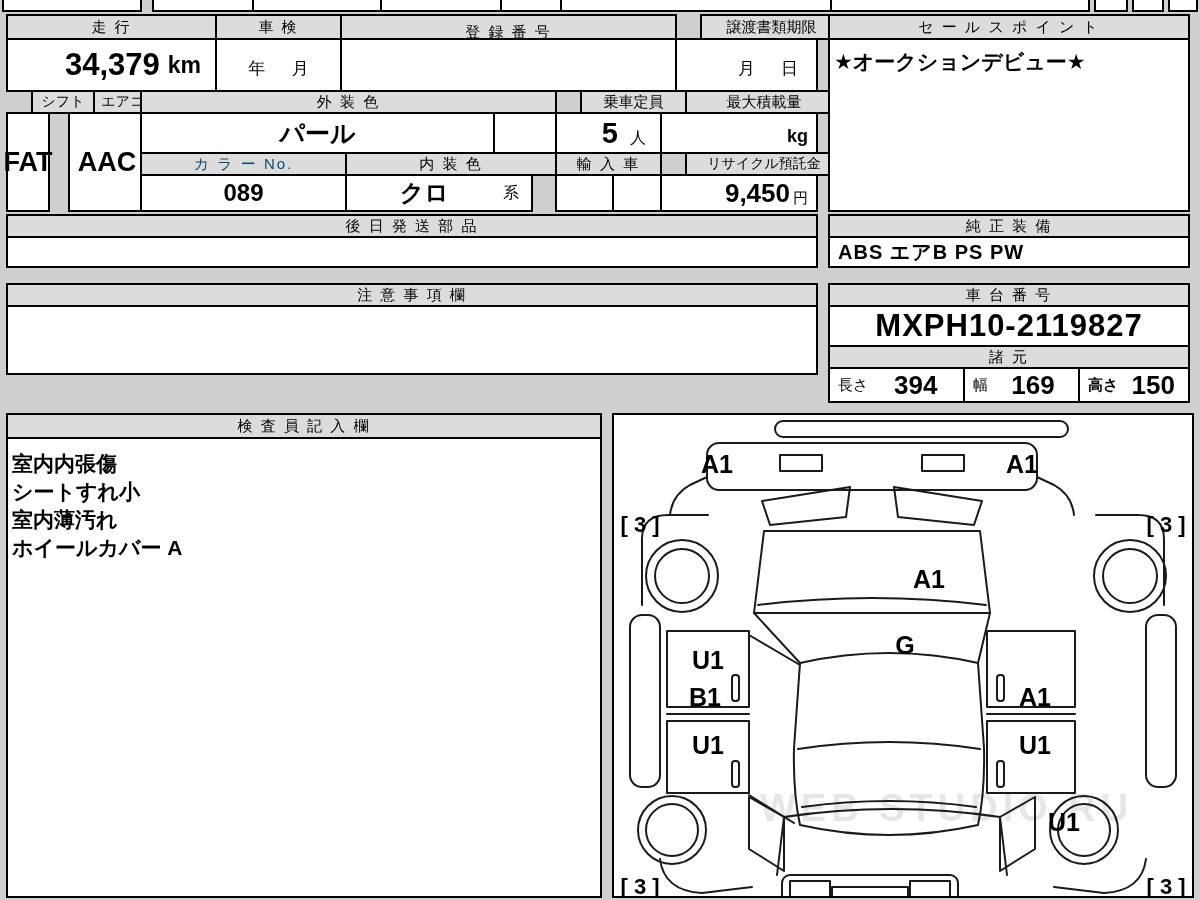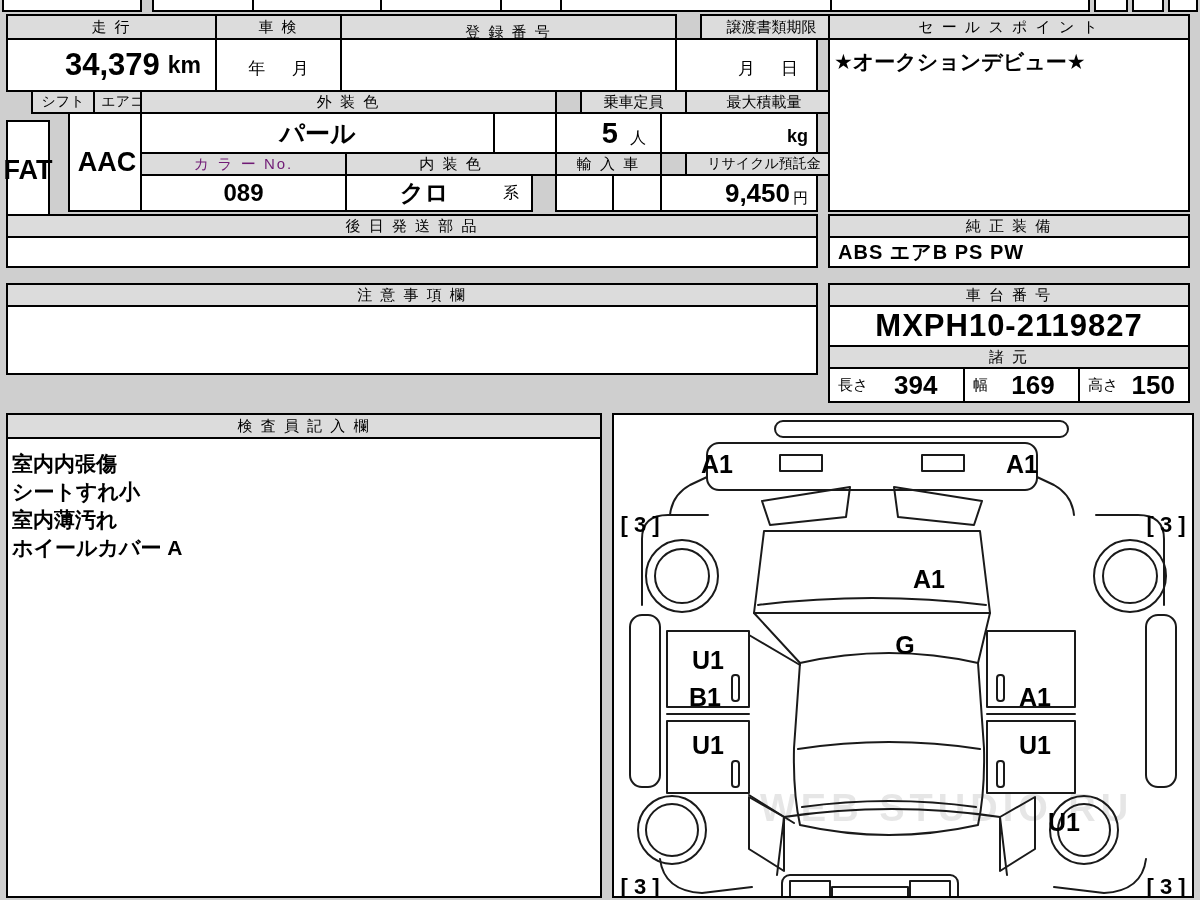--- a/index.html
+++ b/index.html
@@ -55,33 +55,33 @@
   <span>月</span>
   <span>日</span>
 </div>
 
 <div class="c h tight" style="left:6px;top:90px;width:64px;height:24px;font-size:14px;">シフト</div>
 <div class="c h tight" style="left:68px;top:90px;width:74px;height:24px;font-size:14px;">エアコン</div>
 <div class="c h" style="left:140px;top:90px;width:417px;height:24px;">外 装 色</div>
 <div class="c h tight" style="left:555px;top:90px;width:107px;height:24px;">乗車定員</div>
 <div class="c h tight" style="left:660px;top:90px;width:158px;height:24px;">最大積載量</div>
 
-<div class="c vcell big" style="left:6px;top:112px;width:44px;height:100px;justify-content:center;font-size:27px;margin-top:8px;">FAT</div>
+<div class="c vcell big" style="left:6px;top:112px;width:44px;height:100px;justify-content:center;font-size:27px;">FAT</div>
 <div class="c vcell big" style="left:68px;top:112px;width:78px;height:100px;justify-content:center;font-size:27px;">AAC</div>
 <div class="c vcell big" style="left:140px;top:112px;width:355px;height:42px;justify-content:center;font-size:25px;">パール</div>
 <div class="c" style="left:493px;top:112px;width:64px;height:42px;"></div>
 <div class="c vcell" style="left:555px;top:112px;width:107px;height:42px;justify-content:flex-end;padding-right:14px;">
   <span class="big" style="font-size:29px;">5</span>
   <span style="font-size:16px;margin-left:12px;margin-top:10px;">人</span>
 </div>
 <div class="c vcell" style="left:660px;top:112px;width:158px;height:42px;justify-content:flex-end;align-items:flex-end;padding:0 8px 5px 0;">
   <span class="big" style="font-size:18px;">kg</span>
 </div>
 
-<div class="c h" style="left:140px;top:152px;width:207px;height:24px;color:#701a75;">カ ラ ー No.</div>
+<div class="c h" style="left:140px;top:152px;width:207px;height:24px;color:#0c4a6e;">カ ラ ー No.</div>
 <div class="c h" style="left:345px;top:152px;width:212px;height:24px;">内 装 色</div>
 <div class="c h" style="left:555px;top:152px;width:107px;height:24px;">輸 入 車</div>
 <div class="c h tight" style="left:660px;top:152px;width:158px;height:24px;font-size:14px;">リサイクル預託金</div>
 
 <div class="c vcell big" style="left:140px;top:174px;width:207px;height:38px;justify-content:center;font-size:24px;">089</div>
 <div class="c" style="left:345px;top:174px;width:188px;height:38px;">
   <span class="big" style="position:absolute;left:42%;top:50%;transform:translate(-50%,-50%);font-size:24px;">クロ</span>
   <span style="position:absolute;right:12px;bottom:6px;font-size:16px;">系</span>
 </div>
 <div class="c" style="left:555px;top:174px;width:59px;height:38px;"></div>
@@ -110,21 +110,21 @@
 <div class="c h" style="left:828px;top:345px;width:362px;height:24px;">諸 元</div>
 <div class="c vcell" style="left:828px;top:367px;width:137px;height:36px;">
   <span style="font-size:15px;margin-left:8px;">長さ</span>
   <span class="big" style="font-size:26px;flex:1;text-align:center;">394</span>
 </div>
 <div class="c vcell" style="left:963px;top:367px;width:117px;height:36px;">
   <span style="font-size:15px;margin-left:8px;">幅</span>
   <span class="big" style="font-size:26px;flex:1;text-align:center;">169</span>
 </div>
 <div class="c vcell" style="left:1078px;top:367px;width:112px;height:36px;">
-  <span style="font-size:15px;margin-left:8px;">高さ</span>
+  <span style="font-size:15px;margin-left:8px;font-weight:bold;">高さ</span>
   <span class="big" style="font-size:26px;flex:1;text-align:center;">150</span>
 </div>
 
 <div class="c h" style="left:6px;top:413px;width:596px;height:26px;">検 査 員 記 入 欄</div>
 <div class="c" style="left:6px;top:437px;width:596px;height:461px;padding:11px 4px;font-weight:bold;font-size:21px;line-height:28px;">
   <div>室内内張傷</div>
   <div>シートすれ小</div>
   <div>室内薄汚れ</div>
   <div>ホイールカバー A</div>
 </div>

